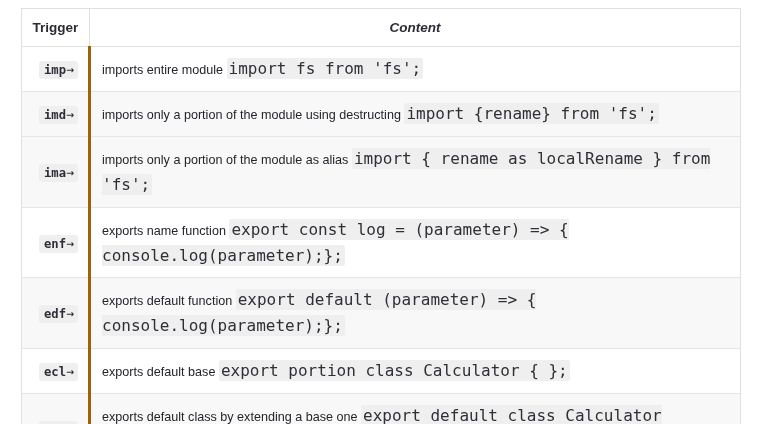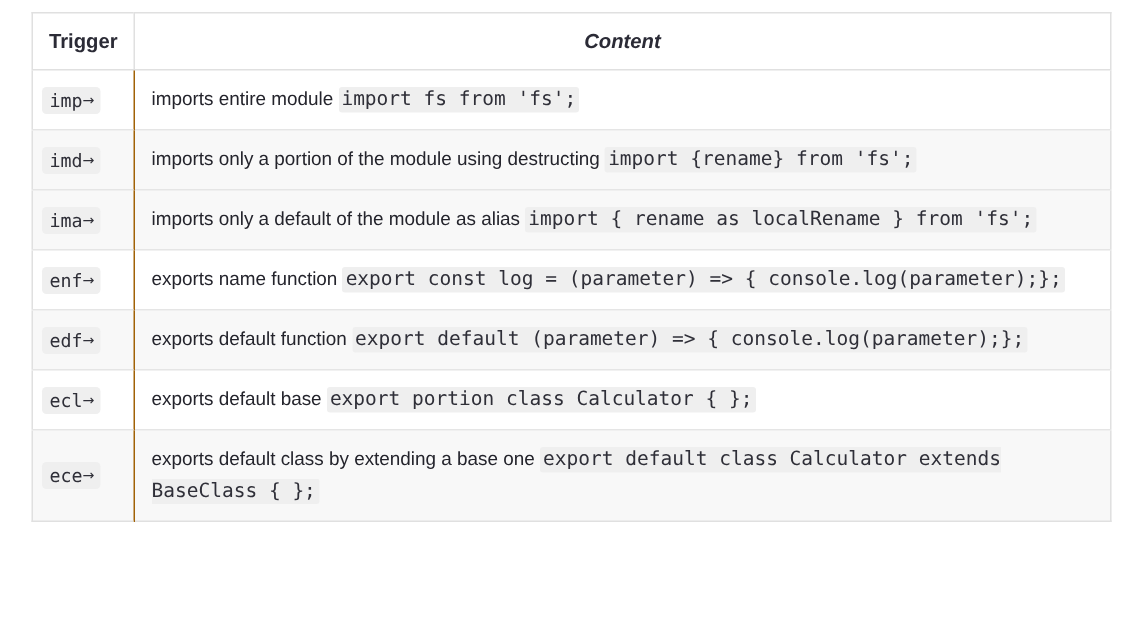--- a/index.html
+++ b/index.html
@@ -49,24 +49,25 @@
 
   tbody tr.row-odd  { background: #ffffff; }
   tbody tr.row-even { background: #f8f8f8; }
 
   tbody td {
     border-top: 1px solid #e5e5e5;
     vertical-align: middle;
     padding: 0;
   }
   tbody td.cell-trigger {
-    border-right: 1px solid #a16207;
-    text-align: left;
+    border-right: 3px solid #a16207;
+    text-align: right;
     padding: 9px 10px 9px 6px;
     white-space: nowrap;
+    font-weight: bold;
   }
   tbody td.cell-content {
     text-align: left;
     padding: 9px 12px 9px 11px;
     font-size: 12.6px;
     line-height: 1.62;
     color: #24242c;
     word-wrap: break-word;
   }
 
@@ -86,21 +87,21 @@
     margin-left: 0px;
   }
 
   .desc {
     font-family: Liberation Sans, sans-serif;
     font-size: 12.6px;
     color: #24242c;
   }
   code.code {
     font-family: "DejaVu Sans Mono", monospace;
-    font-size: 13px;
+    font-size: 16px;
     color: #2f2f38;
     background: #efefef;
     border-radius: 2px;
     padding: 1px 2px;
     line-height: 1.62;
   }
 </style>
 </head>
 <body>
 
@@ -120,21 +121,21 @@
         <tr class="row-odd">
           <td class="cell-trigger"><span class="chip">imp<span class="arrow">→</span></span></td>
           <td class="cell-content"><span class="desc">imports entire module</span> <code class="code">import fs from 'fs';</code></td>
         </tr>
         <tr class="row-even">
           <td class="cell-trigger"><span class="chip">imd<span class="arrow">→</span></span></td>
           <td class="cell-content"><span class="desc">imports only a portion of the module using destructing</span> <code class="code">import {rename} from 'fs';</code></td>
         </tr>
         <tr class="row-even">
           <td class="cell-trigger"><span class="chip">ima<span class="arrow">→</span></span></td>
-          <td class="cell-content"><span class="desc">imports only a default of the module as alias</span> <code class="code">import { rename as localRename } from 'fs';</code></td>
+          <td class="cell-content"><span class="desc">imports only a portion of the module as alias</span> <code class="code">import { rename as localRename } from 'fs';</code></td>
         </tr>
         <tr class="row-odd">
           <td class="cell-trigger"><span class="chip">enf<span class="arrow">→</span></span></td>
           <td class="cell-content"><span class="desc">exports name function</span> <code class="code">export const log = (parameter) =&gt; { console.log(parameter);};</code></td>
         </tr>
         <tr class="row-even">
           <td class="cell-trigger"><span class="chip">edf<span class="arrow">→</span></span></td>
           <td class="cell-content"><span class="desc">exports default function</span> <code class="code">export default (parameter) =&gt; { console.log(parameter);};</code></td>
         </tr>
         <tr class="row-odd">

